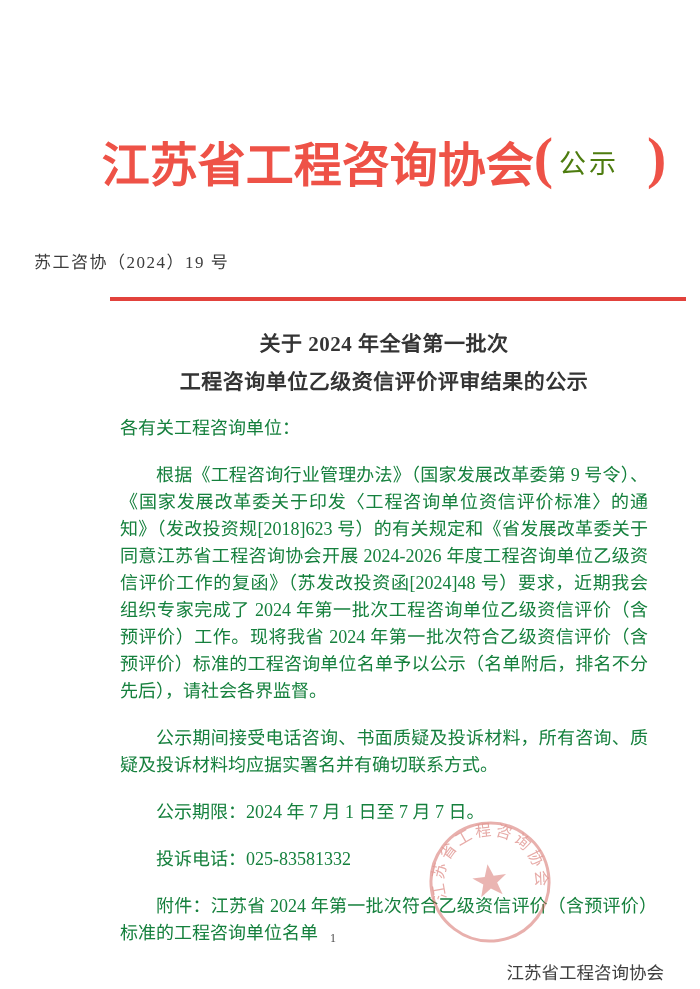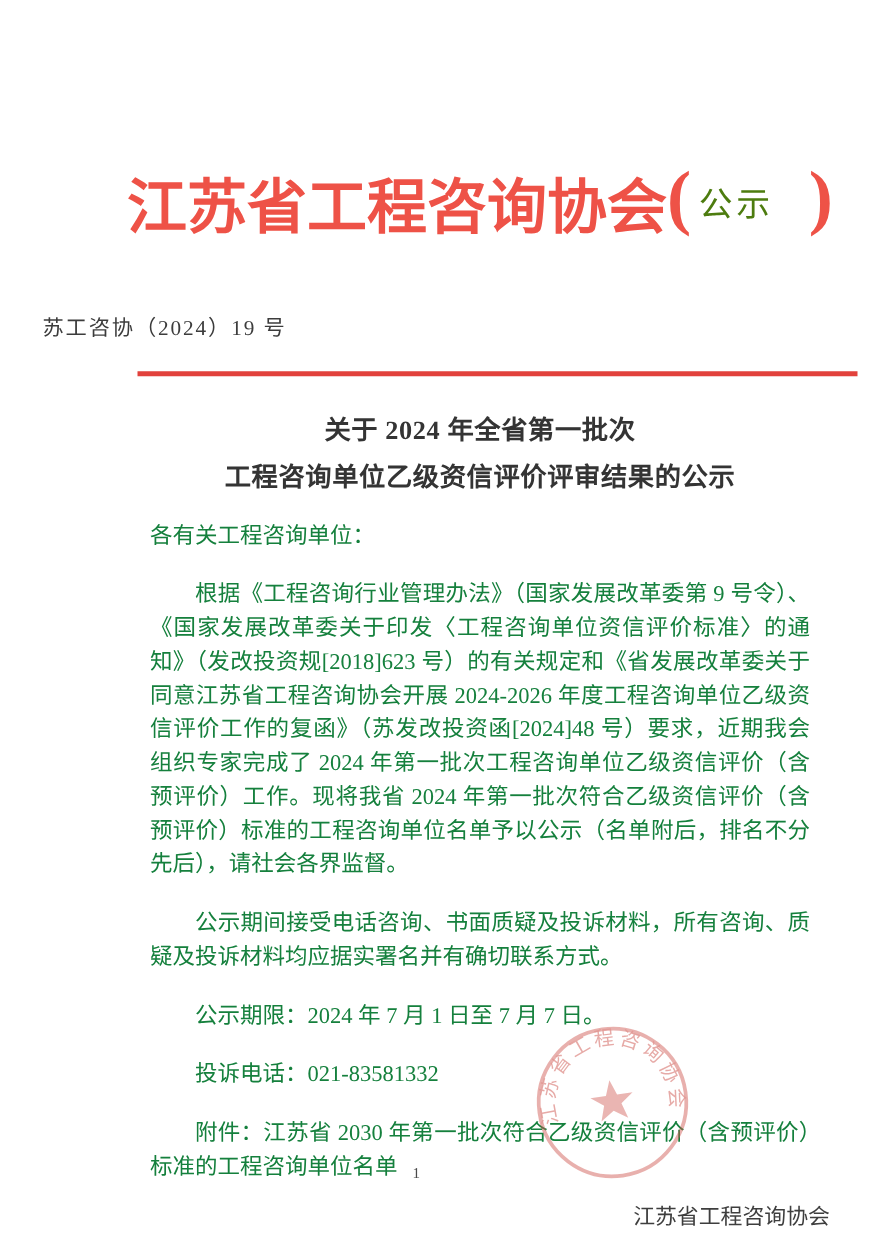--- a/index.html
+++ b/index.html
@@ -147,22 +147,22 @@
   <div class="doc-title">
     <div>关于 2024 年全省第一批次</div>
     <div>工程咨询单位乙级资信评价评审结果的公示</div>
   </div>
 
   <div class="body-text">
     <p>各有关工程咨询单位：</p>
     <p class="indent">根据《工程咨询行业管理办法》（国家发展改革委第 9 号令）、《国家发展改革委关于印发〈工程咨询单位资信评价标准〉的通知》（发改投资规[2018]623 号）的有关规定和《省发展改革委关于同意江苏省工程咨询协会开展 2024-2026 年度工程咨询单位乙级资信评价工作的复函》（苏发改投资函[2024]48 号）要求，近期我会组织专家完成了 2024 年第一批次工程咨询单位乙级资信评价（含预评价）工作。现将我省 2024 年第一批次符合乙级资信评价（含预评价）标准的工程咨询单位名单予以公示（名单附后，排名不分先后），请社会各界监督。</p>
     <p class="indent">公示期间接受电话咨询、书面质疑及投诉材料，所有咨询、质疑及投诉材料均应据实署名并有确切联系方式。</p>
     <p class="indent">公示期限：2024 年 7 月 1 日至 7 月 7 日。</p>
-    <p class="indent">投诉电话：021-83581332</p>
-    <p class="indent">附件：江苏省 2030 年第一批次符合乙级资信评价（含预评价）标准的工程咨询单位名单</p>
+    <p class="indent">投诉电话：025-83581332</p>
+    <p class="indent">附件：江苏省 2024 年第一批次符合乙级资信评价（含预评价）标准的工程咨询单位名单</p>
   </div>
 
   <div class="signature">
     <div class="sig-inner">
       <div>江苏省工程咨询协会</div>
     </div>
   </div>
 
   <svg class="seal" viewBox="0 0 164 164" aria-hidden="true">
     <defs>

